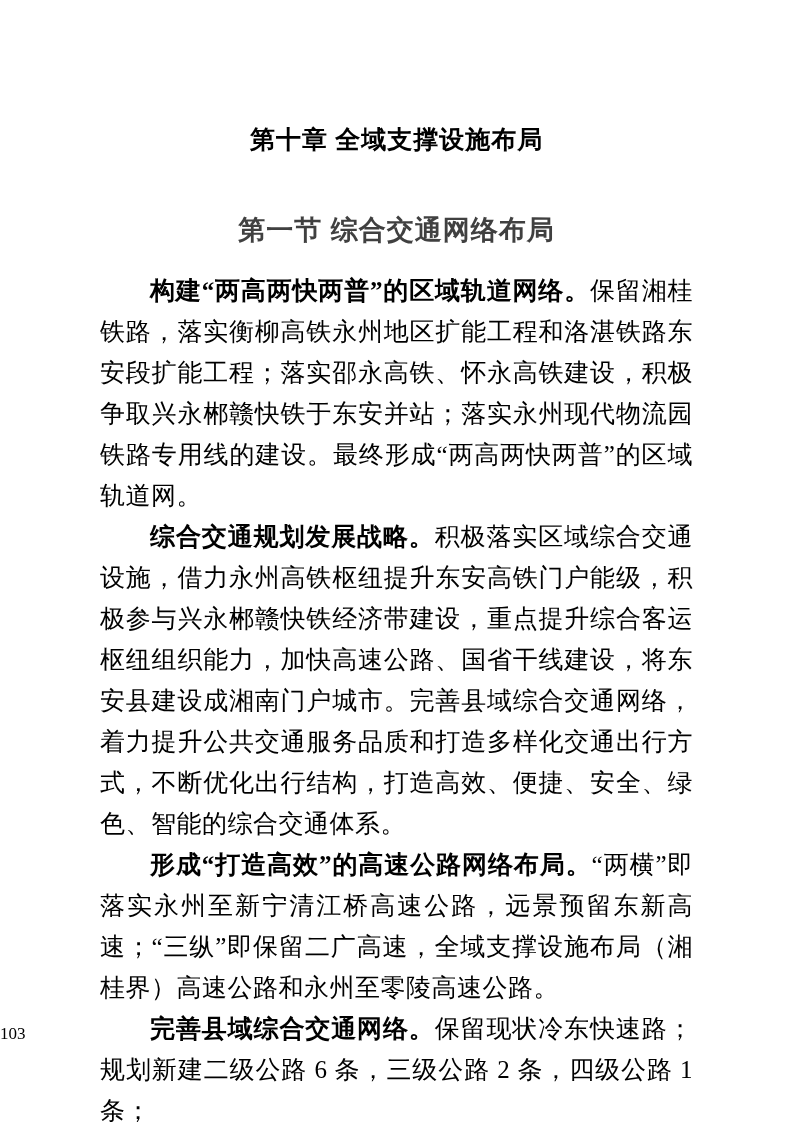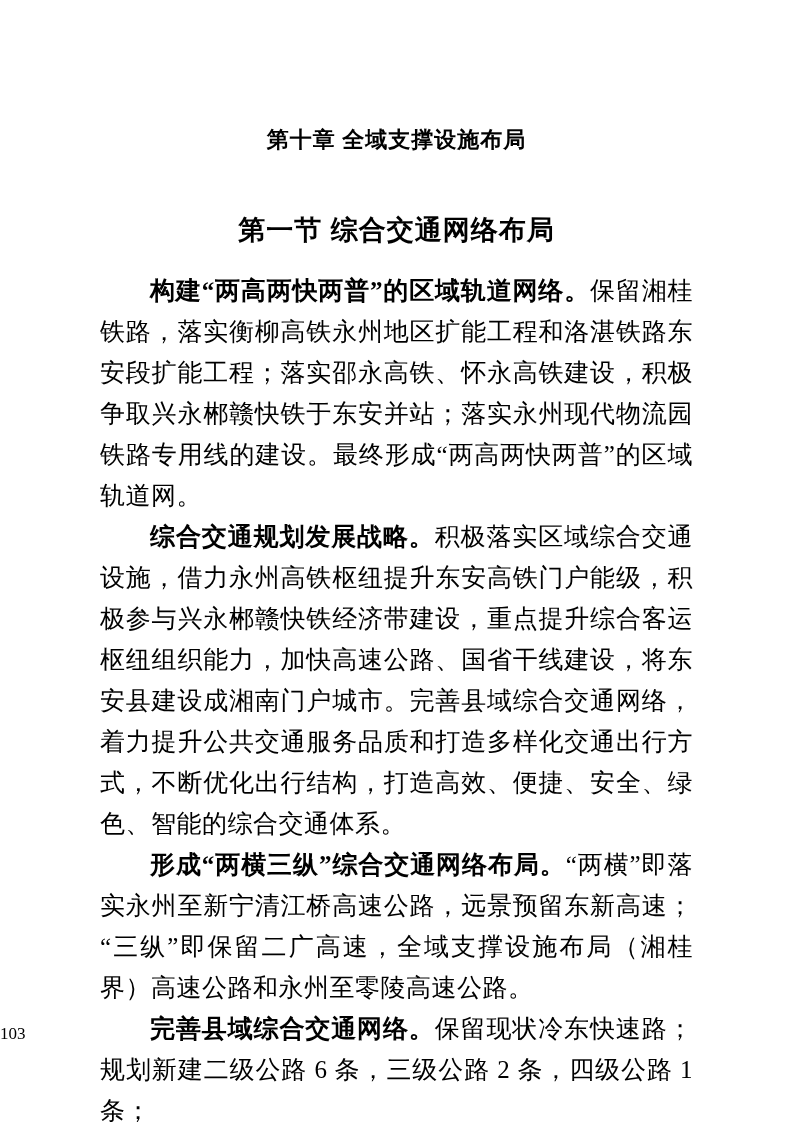--- a/index.html
+++ b/index.html
@@ -10,36 +10,36 @@
     margin: 0 auto;
     background: #ffffff;
     overflow: hidden;
     color: #111;
   }
   .chapter-title {
     margin: 0;
     padding-top: 118px;
     text-align: center;
     font-family: "Liberation Serif", "DejaVu Serif", serif;
-    font-size: 22px;
+    font-size: 25px;
     font-weight: bold;
     letter-spacing: 1px;
     line-height: 44px;
     color: #000;
   }
   .section-title {
     margin: 0;
     margin-top: 52px;
     text-align: center;
     font-family: "Liberation Sans", "DejaVu Sans", sans-serif;
     font-size: 27px;
     font-weight: bold;
     letter-spacing: 1px;
     line-height: 32px;
-    color: #000000;
+    color: #404040;
   }
   .doc-body {
     margin: 24px auto 0 auto;
     width: 593px;
     font-family: "Liberation Serif", "DejaVu Serif", serif;
     font-size: 25px;
     line-height: 41px;
     text-align: justify;
     color: #000;
   }
@@ -68,19 +68,19 @@
 <div class="page">
   <h1 class="chapter-title">第十章 全域支撑设施布局</h1>
 
   <h2 class="section-title">第一节 综合交通网络布局</h2>
 
   <div class="doc-body">
   <p class="para"><b class="lead">构建“两高两快两普”的区域轨道网络。</b><span class="ptext">保留湘桂铁路，落实衡柳高铁永州地区扩能工程和洛湛铁路东安段扩能工程；落实邵永高铁、怀永高铁建设，积极争取兴永郴赣快铁于东安并站；落实永州现代物流园铁路专用线的建设。最终形成“两高两快两普”的区域轨道网。</span></p>
 
   <p class="para"><b class="lead">综合交通规划发展战略。</b><span class="ptext">积极落实区域综合交通设施，借力永州高铁枢纽提升东安高铁门户能级，积极参与兴永郴赣快铁经济带建设，重点提升综合客运枢纽组织能力，加快高速公路、国省干线建设，将东安县建设成湘南门户城市。完善县域综合交通网络，着力提升公共交通服务品质和打造多样化交通出行方式，不断优化出行结构，打造高效、便捷、安全、绿色、智能的综合交通体系。</span></p>
 
-  <p class="para"><b class="lead">形成“两横三纵”综合交通网络布局。</b><span class="ptext">“两横”即落实永州至新宁清江桥高速公路，远景预留东新高速；“三纵”即保留二广高速，全域支撑设施布局（湘桂界）高速公路和永州至零陵高速公路。</span></p>
+  <p class="para"><b class="lead">形成“打造高效”的高速公路网络布局。</b><span class="ptext">“两横”即落实永州至新宁清江桥高速公路，远景预留东新高速；“三纵”即保留二广高速，全域支撑设施布局（湘桂界）高速公路和永州至零陵高速公路。</span></p>
 
   <p class="para"><b class="lead">完善县域综合交通网络。</b><span class="ptext">保留现状冷东快速路；规划新建二级公路 6 条，三级公路 2 条，四级公路 1 条；</span></p>
 </div>
 
   <div class="page-number">103</div>
 </div>
 
 </body></html>

